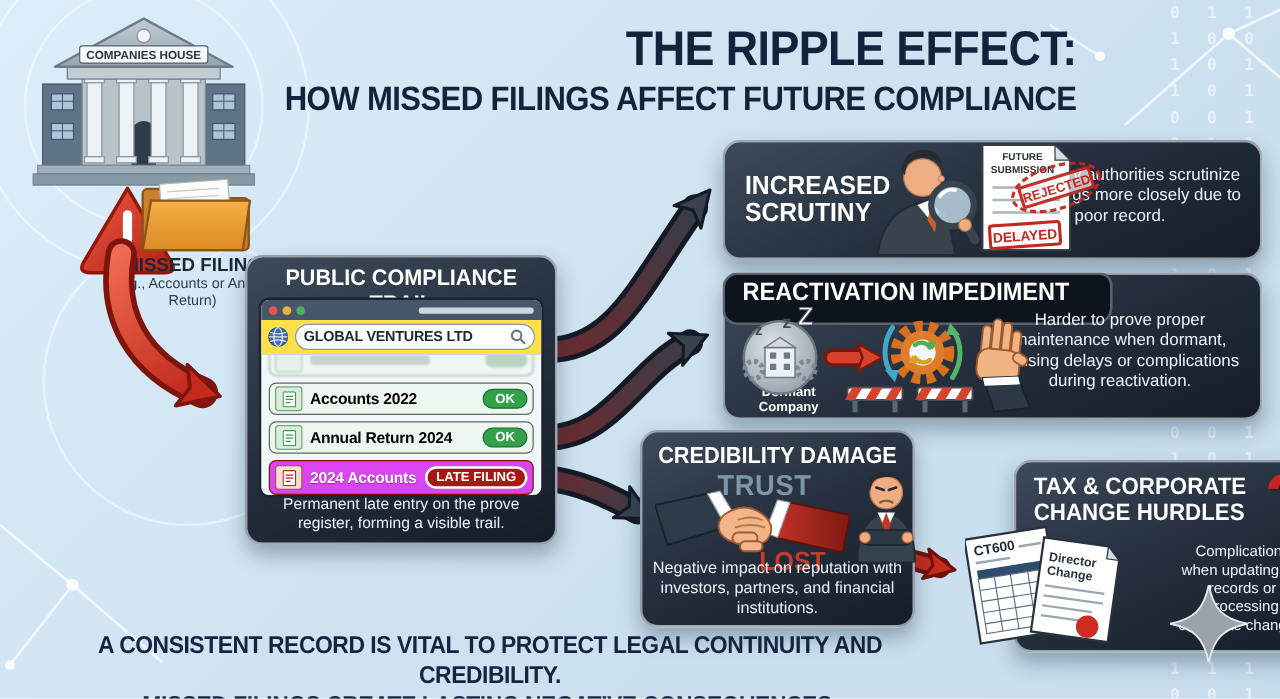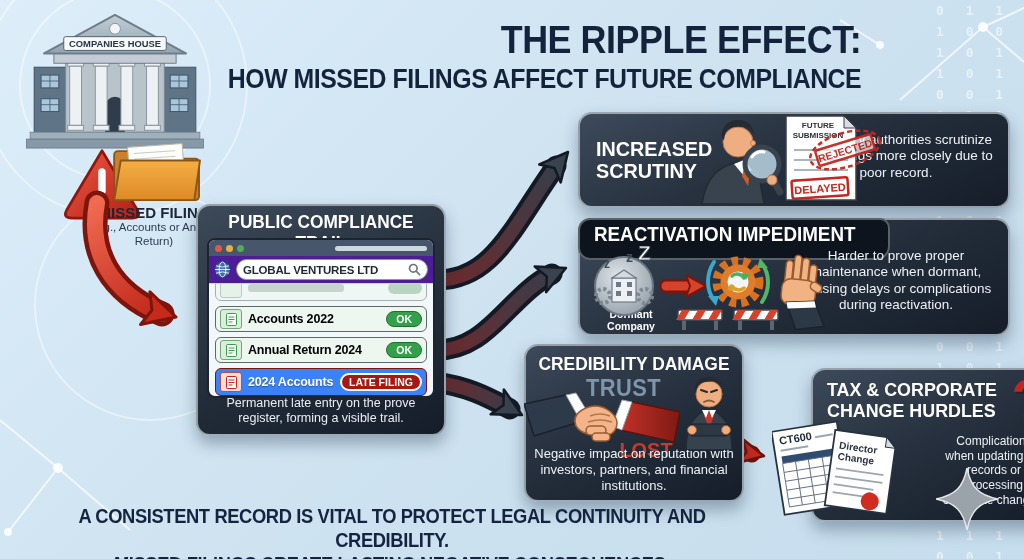--- a/index.html
+++ b/index.html
@@ -27,33 +27,33 @@
   .boxtext{color:#edf2f8;text-align:center;line-height:1.22;}
   .boxtitle{color:#ffffff;font-weight:bold;transform:scaleX(.94);transform-origin:left;}
   
   #trail-panel{left:196px;top:204px;width:246px;height:228px;}
   #trail-title{width:100%;text-align:center;margin-top:6px;font-size:18px;transform:scaleX(.96);transform-origin:center;}
   #browser{position:absolute;left:9px;top:32px;width:224px;height:156px;background:#f2f7fa;
     border:2px solid #1b242f;border-radius:8px;overflow:hidden;}
   #winbar{height:16px;background:#47566b;display:flex;align-items:center;padding:0 6px;}
   .dot{width:7px;height:7px;border-radius:50%;margin-right:4px;}
   #winpill{margin-left:auto;width:92px;height:5px;border-radius:3px;background:#cdd7e1;}
-  #searchrow{height:27px;background:#4c1d95;display:flex;align-items:center;padding:0 5px;border-bottom:1px solid #cbd6de;}
+  #searchrow{height:27px;background:#fde047;display:flex;align-items:center;padding:0 5px;border-bottom:1px solid #cbd6de;}
   #search-field{flex:1;margin-left:5px;background:#ffffff;border:1.5px solid #8b98a6;border-radius:12px;
     height:19px;display:flex;align-items:center;padding:0 6px;}
   #search-field .q{font-size:11.5px;font-weight:bold;color:#1e2833;letter-spacing:-.2px;flex:1;white-space:nowrap;overflow:hidden;}
   #list{padding:4px 6px 0 6px;height:108px;overflow:hidden;}
   .row{display:flex;align-items:center;height:24px;border-radius:6px;margin-bottom:5px;
     border:1.5px solid #5c6a66;background:#eef7ef;padding:0 4px;}
   .row .iconbox{width:20px;height:18px;border-radius:3px;background:#d9efda;border:1px solid #7ba184;
     display:flex;align-items:center;justify-content:center;margin-right:6px;}
   .row .lbl{flex:1;font-size:12.5px;font-weight:bold;color:#000000;letter-spacing:-.2px;white-space:nowrap;overflow:hidden;}
   .badge-ok{background:#35a04a;border:1.5px solid #1d7032;border-radius:9px;color:#fff;
     font-size:10.5px;font-weight:bold;padding:1px 9px;}
-  .row-late{background:#3b82f6;border-color:#7d130d;height:26px;}
+  .row-late{background:#d946ef;border-color:#7d130d;height:26px;}
   .row-late .iconbox{background:#f7dbd7;border-color:#b05248;}
   .row-late .lbl{color:#ffffff;text-shadow:0 1px 1px rgba(0,0,0,.35);}
   .badge-late{background:#a91710;border:2px solid #ffffff;border-radius:10px;color:#fff;
     font-size:10.5px;font-weight:bold;padding:1px 7px;white-space:nowrap;}
   .row-partial{opacity:.5;filter:blur(.7px);}
   .smear{height:8px;border-radius:3px;background:#9db3a4;width:96px;}
   .smearbadge{width:34px;height:12px;border-radius:7px;background:#7fb58c;margin-left:auto;}
   #trail-caption{position:absolute;left:10px;right:10px;bottom:7px;font-size:12.5px;color:#e9eff6;
     text-align:center;line-height:1.25;}
   
@@ -62,21 +62,21 @@
   #scrutiny-text{position:absolute;right:14px;top:18px;width:196px;font-size:13.5px;}
   
   #box-react{left:578px;top:218px;width:428px;height:114px;}
   #react-titlebar{position:absolute;left:-2px;top:-2px;background:#0e141d;border-radius:12px 10px 14px 12px;
     padding:3px 16px 12px 14px;border:2px solid rgba(228,240,249,.35);}
   #react-titlebar .boxtitle{font-size:20px;}
   #dormant-label{position:absolute;left:6px;top:88px;width:90px;text-align:center;color:#fff;
     font-size:10.5px;font-weight:bold;}
   #react-text{position:absolute;right:12px;top:28px;width:200px;font-size:13.5px;}
   
-  #box-cred{left:524px;top:344px;width:216px;height:154px;}
+  #box-cred{left:512px;top:344px;width:216px;height:154px;}
   #cred-title{position:absolute;left:0;top:7px;width:100%;text-align:center;font-size:18.5px;
     color:#fff;font-weight:bold;transform:scaleX(.94);transform-origin:center;}
   #trust-word{position:absolute;left:58px;top:29px;font-size:23px;font-weight:bold;color:#7e96ab;
     transform:scaleX(.95);letter-spacing:.5px;}
   #lost-word{position:absolute;left:92px;top:92px;font-size:21px;font-weight:bold;color:#c73a2e;
     transform:scaleX(.95);}
   #cred-text{position:absolute;left:8px;right:8px;bottom:6px;font-size:13px;}
   
   #box-tax{left:811px;top:368px;width:242px;height:150px;}
   #tax-title{position:absolute;left:14px;top:10px;font-size:19px;line-height:1.1;transform-origin:left;}

